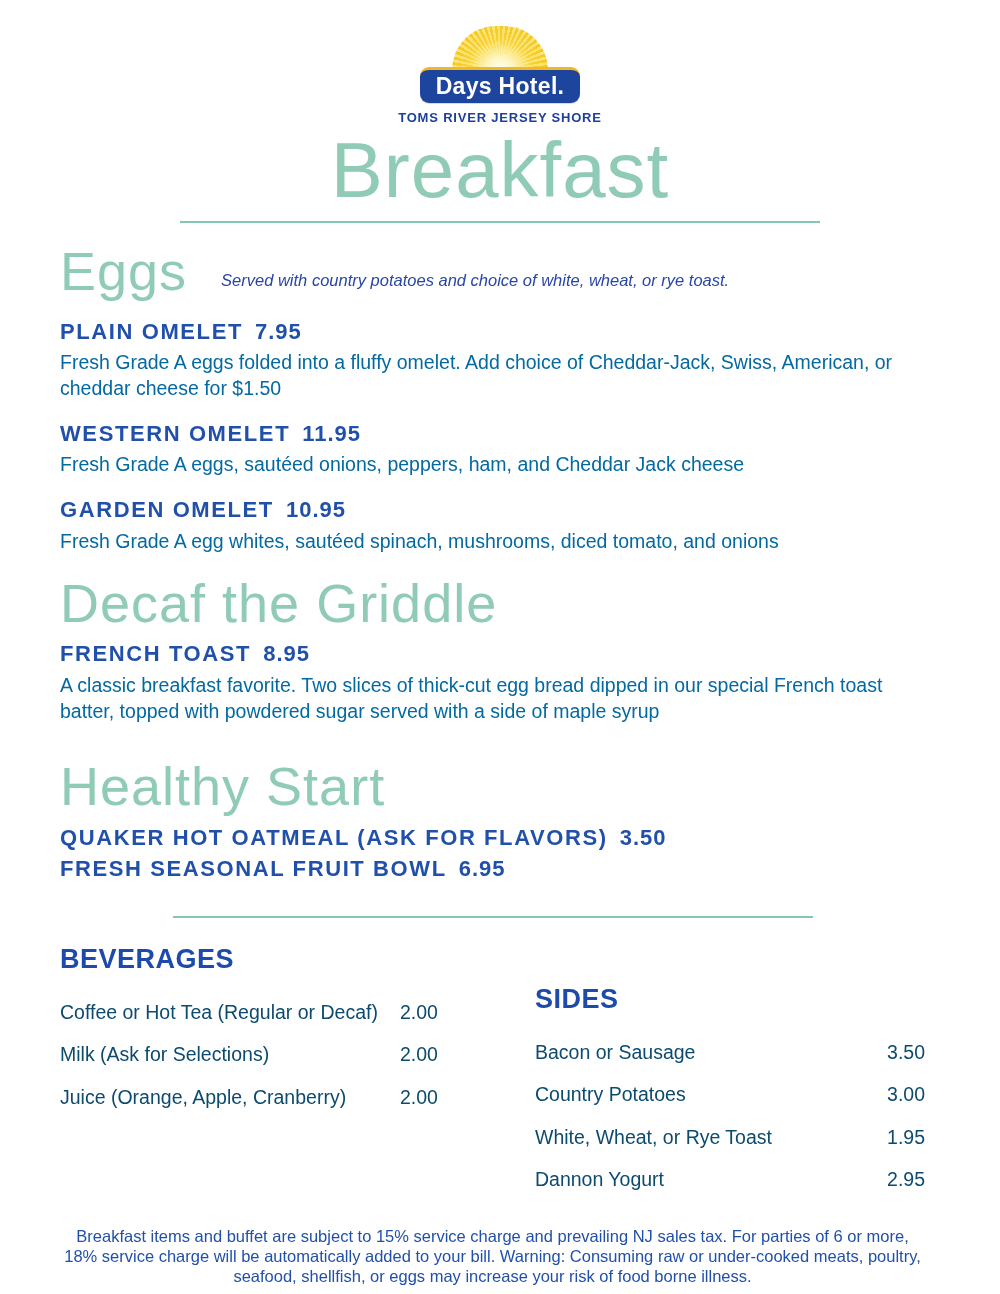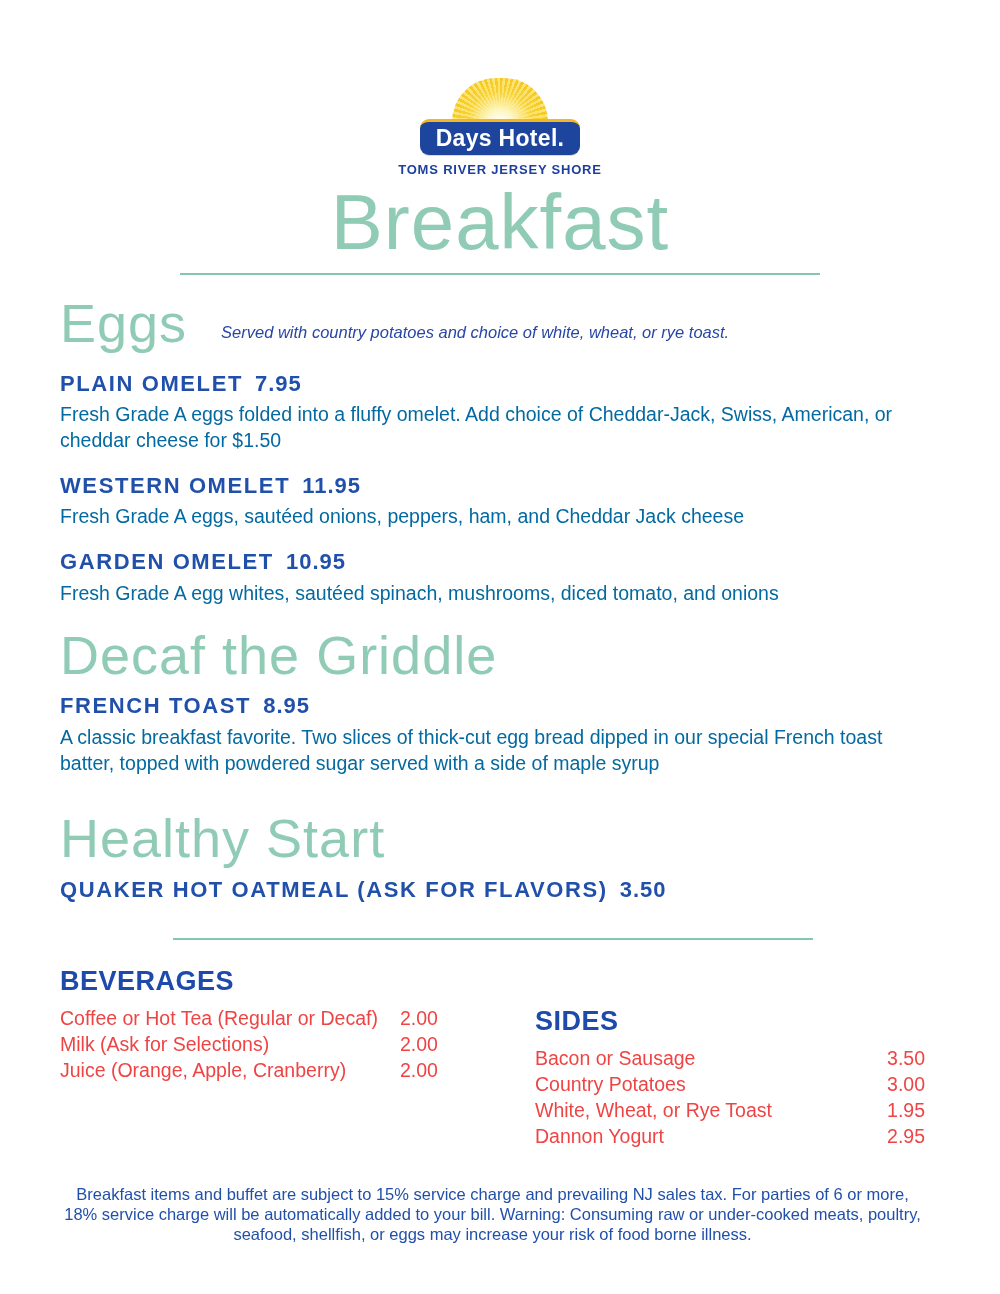--- a/index.html
+++ b/index.html
@@ -4,21 +4,21 @@
 <style>
   * { margin:0; padding:0; box-sizing:border-box; }
   body { background:#ffffff; }
   .page {
     width:1000px; height:1294px; background:#ffffff; overflow:hidden;
     font-family:"Liberation Sans", sans-serif; position:relative;
   }
   .content { padding:0 75px 0 60px; }
 
   
-  .logo-block { padding-top:78px; display:flex; flex-direction:column; align-items:center; }
+  .logo-block { padding-top:26px; display:flex; flex-direction:column; align-items:center; }
   .sun {
     width:96px; height:44px;
     border-radius:96px 96px 0 0;
     background:
       radial-gradient(ellipse 100% 200% at 50% 100%,
         #ffffff 0%, #fdf6c0 14%, rgba(250,220,80,0.55) 34%,
         rgba(246,198,40,0.15) 58%, rgba(47,108,179,0.55) 88%, #2f6cb3 97%),
       repeating-conic-gradient(from 262deg at 50% 100%, #f4c413 0deg 3.5deg, #fcea8e 3.5deg 7deg);
     position:relative; z-index:1;
   }
@@ -48,25 +48,25 @@
   .item-line { color:#2150ab; font-weight:700; font-size:22px; letter-spacing:1.6px; line-height:1.2; }
   .item-line .price { margin-left:12px; letter-spacing:1px; }
   .item-desc { margin-top:5px; color:#0369a1; font-size:19.5px; line-height:1.33; max-width:860px; }
 
   .simple-item { margin-top:4px; }
   .section.healthy .sec-heading { margin-bottom:10px; }
 
   
   .divider2 { margin-top:34px; }
   .cols { display:flex; margin-top:26px; }
-  .col { display:flex; flex-direction:column; }
+  .col { display:flex; flex-direction:column;gap:16px; }
   .col-bev { width:395px; }
   .col-sides { width:390px; margin-left:80px;margin-top:40px; }
   .col-title { color:#1d4aab; font-weight:700; font-size:27px; letter-spacing:0.5px; margin-bottom:8px; }
-  .row { display:flex; font-size:19.5px; color:#ef4444; line-height:1.35; }
+  .row { display:flex; font-size:19.5px; color:#0c4a6e; line-height:1.35; }
   .row .lbl { flex:1 1 auto; }
   .col-bev .row .prc { width:55px; text-align:left; }
   .col-sides .row .prc { width:55px; text-align:right; }
 
   
   .footer { margin-top:34px; }
   .disclaimer {
     color:#2150ab; font-size:16.5px; line-height:1.22; text-align:center;
     max-width:880px; margin:0 auto;
   }
@@ -128,20 +128,23 @@
       </div>
 
     </section>
 
     <section class="section healthy" style="margin-top:34px;">
       <h2 class="sec-heading">Healthy Start</h2>
 
       <div class="simple-item item-line">
         <span>QUAKER HOT OATMEAL (ASK FOR FLAVORS)</span><span class="price">3.50</span>
       </div>
+      <div class="simple-item item-line">
+        <span>FRESH SEASONAL FRUIT BOWL</span><span class="price">6.95</span>
+      </div>
     </section>
 
     <hr class="divider divider2">
 
     <div class="cols">
       <div class="col col-bev">
         <div class="col-title">BEVERAGES</div>
         <div class="row">
           <span class="lbl">Coffee or Hot Tea (Regular or Decaf)</span>
           <span class="prc">2.00</span>

